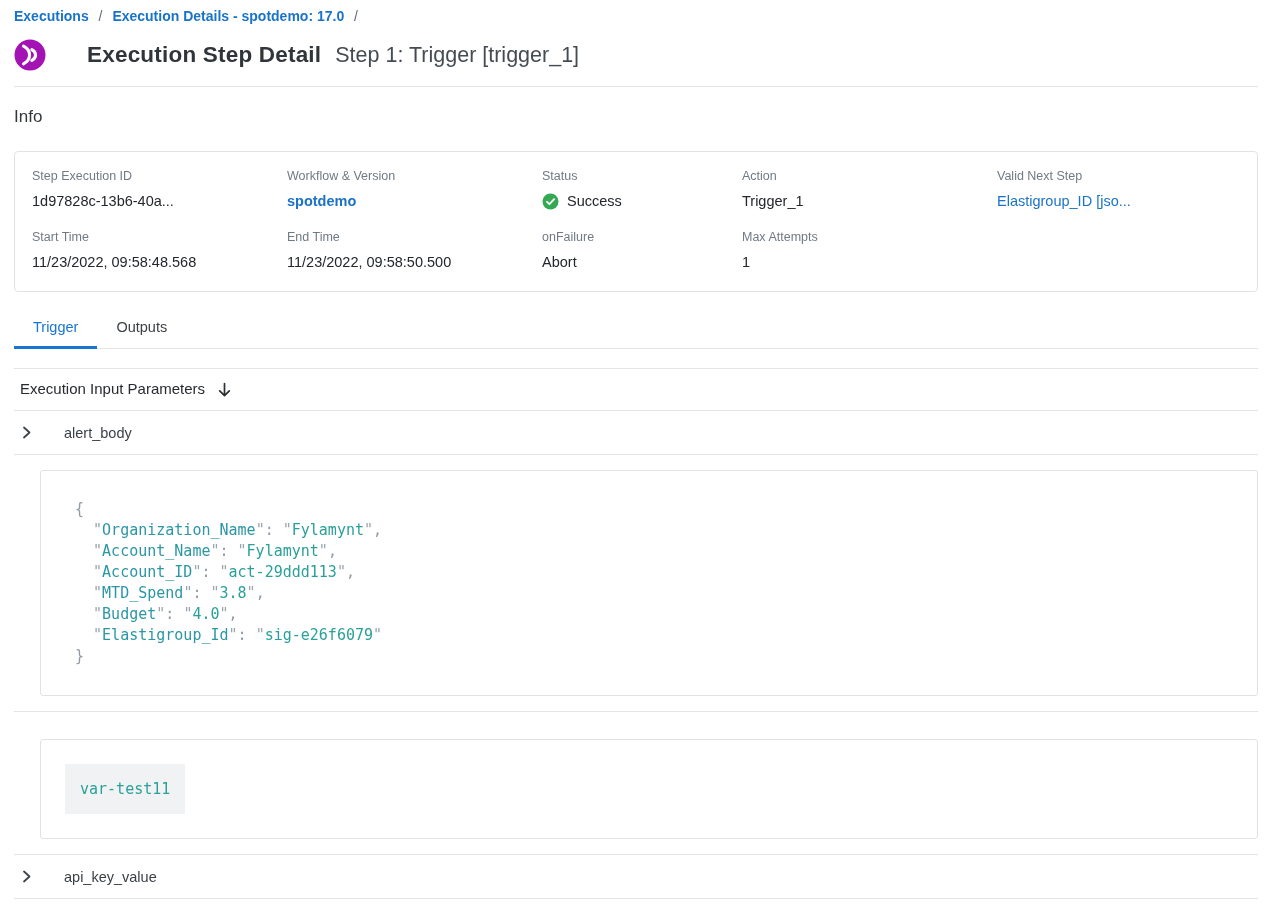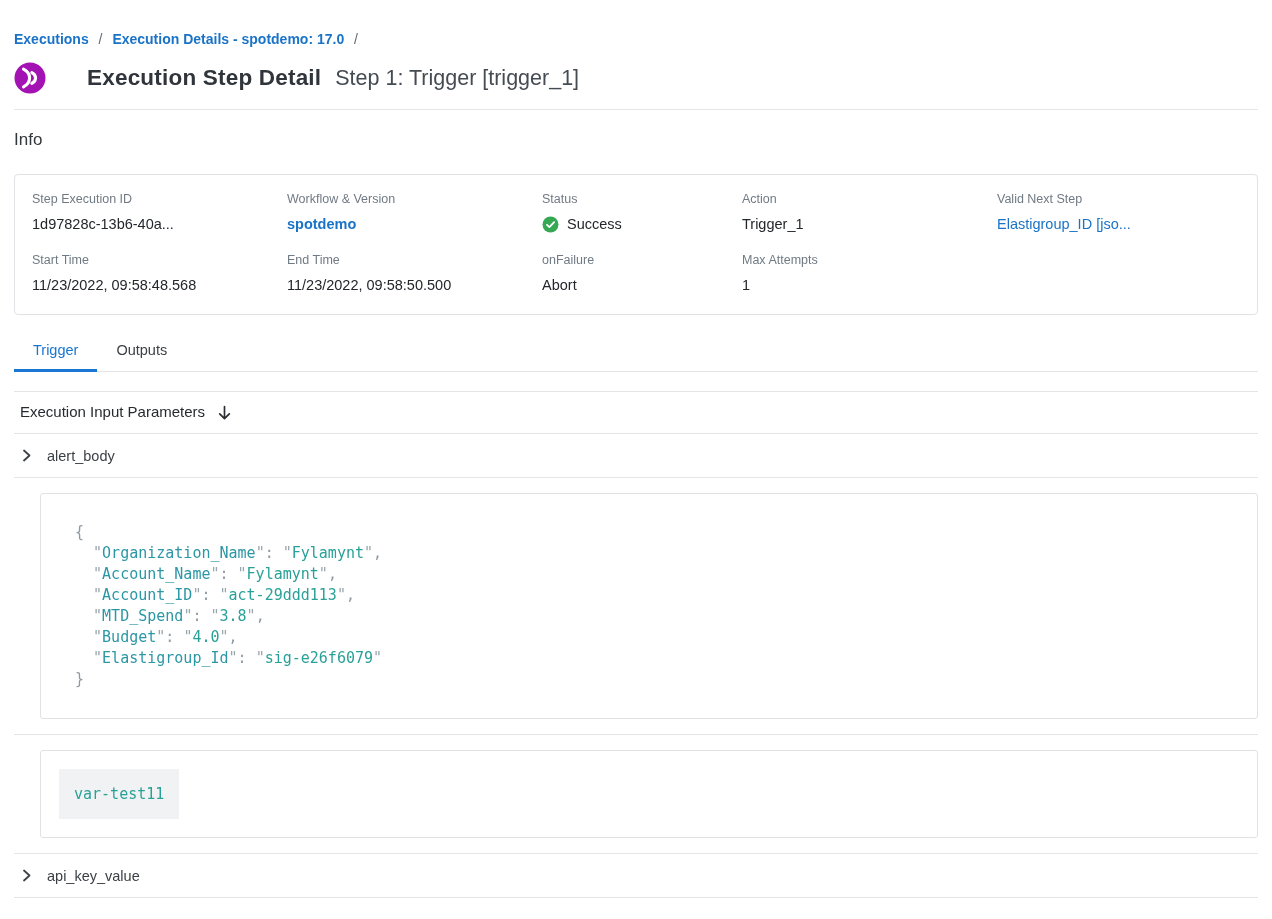--- a/index.html
+++ b/index.html
@@ -7,21 +7,21 @@
   body {
     width: 1272px;
     height: 919px;
     overflow: hidden;
     font-family: "Liberation Sans", sans-serif;
     color: #24292e;
   }
   .page { padding: 0 14px; }
 
   
-  .breadcrumb { padding-top: 31px; font-size: 14px; font-weight: 600; line-height: 17px; }
+  .breadcrumb { padding-top: 8px; font-size: 14px; font-weight: 600; line-height: 17px; }
   .breadcrumb .crumb { color: var(--link-blue, #1a73c7); text-decoration: none; cursor: pointer; }
   .breadcrumb .sep { color: #5f6b76; margin: 0 6px; font-weight: 400; }
 
   
   .header { display: flex; align-items: center; gap: 13px; margin-top: 14px; }
   .logo { width: 32px; height: 32px; display: inline-flex; flex: none; }
   .page-title { font-size: 22.5px; font-weight: 700; color: #30353b; letter-spacing: .2px; margin-left: 28px; }
   .page-subtitle { font-size: 21.5px; font-weight: 400; color: #454b52; margin-left: 1px; text-align: right; }
 
   .divider { border-bottom: 1px solid var(--border-gray, #e2e4e6); margin-top: 15px; }
@@ -59,31 +59,31 @@
     border-top: 1px solid var(--border-gray, #e2e4e6);
     border-bottom: 1px solid var(--border-gray, #e2e4e6);
     padding: 11px 0 11px 6px;
     display: flex; align-items: flex-start; gap: 12px;
   }
   .params-title { font-size: 15px; font-weight: 500; color: #272b30; }
   .arrow-icon { display: inline-flex; cursor: pointer; margin-top: 2px; }
 
   
   .section-row {
-    display: flex; align-items: center; gap: 15px;
+    display: flex; align-items: center; gap: 32px;
     height: 44px; padding-left: 7px;
     border-bottom: 1px solid var(--border-gray, #e2e4e6);
     cursor: pointer;
   }
   .chev { display: inline-flex; flex: none; }
   .section-label { font-size: 14.5px; color: #3a3f45; }
 
   .section-content { padding: 15px 0 15px 26px; border-bottom: 1px solid var(--border-gray, #e2e4e6); }
   .code-card { border: 1px solid #e0e2e5; border-radius: 3px; background: #fff; padding: 28px 34px; }
-  .chip-card { padding: 18px; }
+  .chip-card { padding: 24px; margin-top: 12px; }
 
   .code { font-family: "DejaVu Sans Mono", "Liberation Mono", monospace; font-size: 15px; line-height: 21px; }
   .code-line { white-space: pre; }
   .code .q { color: #9aa6ad; }
   .code .punct { color: #8f9aa3; }
   .code .key { color: var(--code-key-teal, #2b97a5); }
   .code .val { color: var(--code-teal, #2aa198); margin-top: 40px; }
 
   .value-chip {
     display: inline-block;

